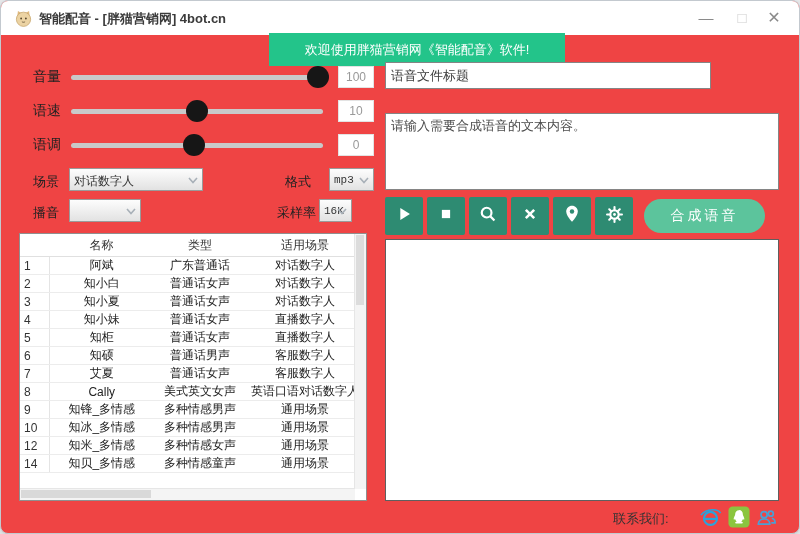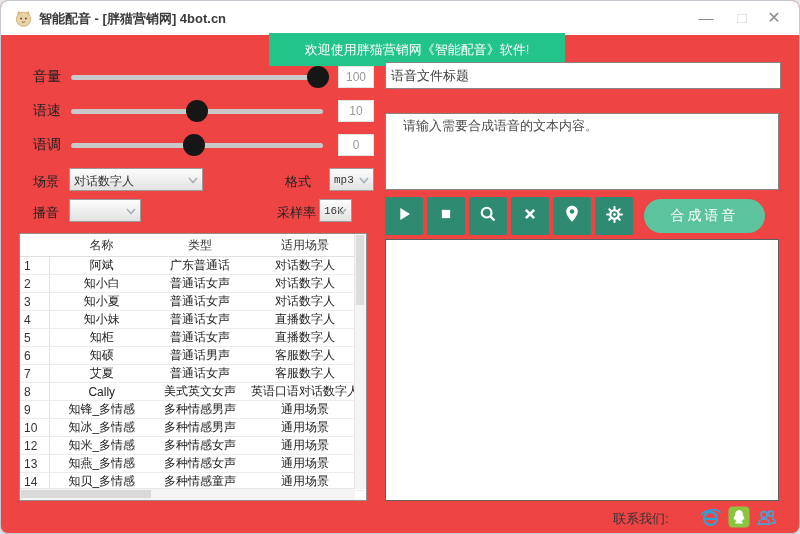--- a/index.html
+++ b/index.html
@@ -45,24 +45,24 @@
   .voice-table th{height:20px;font-weight:normal;color:#333;border-bottom:1px solid #e0e0e0;}
   .voice-table td{height:15.6px;padding:0;text-align:center;white-space:nowrap;overflow:hidden;
     border-bottom:1px solid #ececec;}
   .voice-table td.idx{text-align:left;padding-left:4px;border-right:1px solid #e4e4e4;color:#333;}
   .vscroll{position:absolute;right:0;top:0;bottom:11px;width:11px;background:#f4f4f4;border-left:1px solid #e6e6e6;cursor:pointer;}
   .vthumb{position:absolute;top:1px;left:1px;width:8px;height:70px;background:#dcdcdc;}
   .hscroll{position:absolute;left:0;right:11px;bottom:0;height:11px;background:#f4f4f4;border-top:1px solid #e6e6e6;cursor:pointer;}
   .hthumb{position:absolute;left:1px;top:1px;height:8px;width:130px;background:#d9d9d9;}
 
   
-  .file-title{position:absolute;left:384px;top:61px;width:396px;height:27px;border:1px solid #858585;
+  .file-title{position:absolute;left:384px;top:61px;width:326px;height:27px;border:1px solid #858585;
     font-size:13px;color:#3d3d3d;padding:0 5px;box-sizing:border-box;font-family:inherit;outline:none;}
   .tts-text{position:absolute;left:384px;top:112px;width:394px;height:77px;border:1px solid #858585;
-    font-size:13px;color:#444;padding:3px 17px;box-sizing:border-box;resize:none;font-family:inherit;outline:none;}
+    font-size:13px;color:#444;padding:3px 5px;box-sizing:border-box;resize:none;font-family:inherit;outline:none;}
   .tts-text::placeholder{color:#4c4c4c;opacity:1;}
   .tool-btn{position:absolute;top:196px;width:38px;height:38px;background:#2e8b72;border-radius:2px;
     display:flex;align-items:center;justify-content:center;cursor:pointer;}
   .tb0{left:384px}.tb1{left:426px}.tb2{left:468px}.tb3{left:510px}.tb4{left:552px}.tb5{left:594px}
   .pill{position:absolute;left:643px;top:198px;width:121px;height:34px;border:none;border-radius:17px;
     background:#5cc49c;color:#fff;font-size:14px;letter-spacing:3px;cursor:pointer;font-family:inherit;}
   .output-box{position:absolute;left:384px;top:238px;width:394px;height:262px;border:1px solid #5f5f5f;
     background:#fff;box-sizing:border-box;}
 
   
@@ -219,26 +219,20 @@
           </tr>
           <tr>
             <td class="idx">10</td>
             <td>知冰_多情感</td>
             <td>多种情感男声</td>
             <td>通用场景</td>
           </tr>
           <tr>
             <td class="idx">12</td>
             <td>知米_多情感</td>
-            <td>多种情感女声</td>
-            <td>通用场景</td>
-          </tr>
-          <tr>
-            <td class="idx">13</td>
-            <td>知燕_多情感</td>
             <td>多种情感女声</td>
             <td>通用场景</td>
           </tr>
           <tr>
             <td class="idx">14</td>
             <td>知贝_多情感</td>
             <td>多种情感童声</td>
             <td>通用场景</td>
           </tr>
         </tbody>

